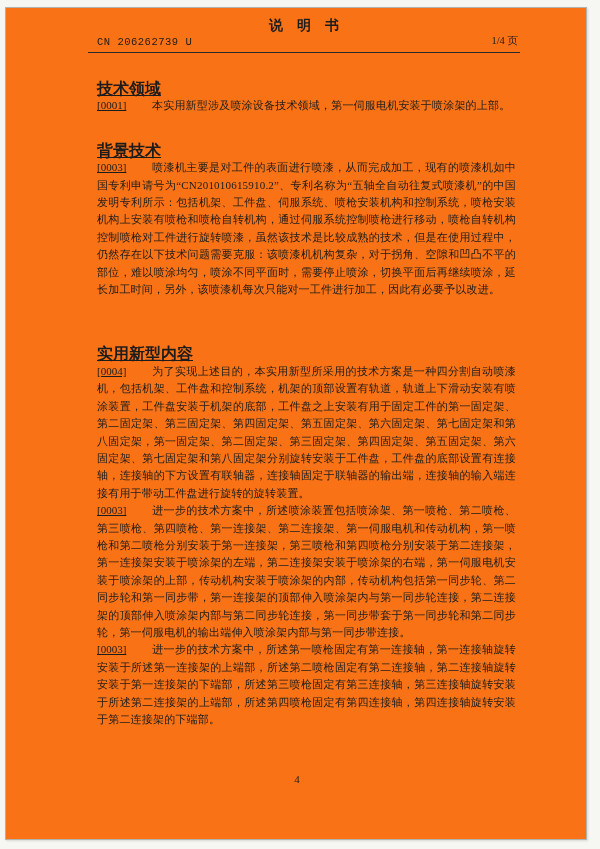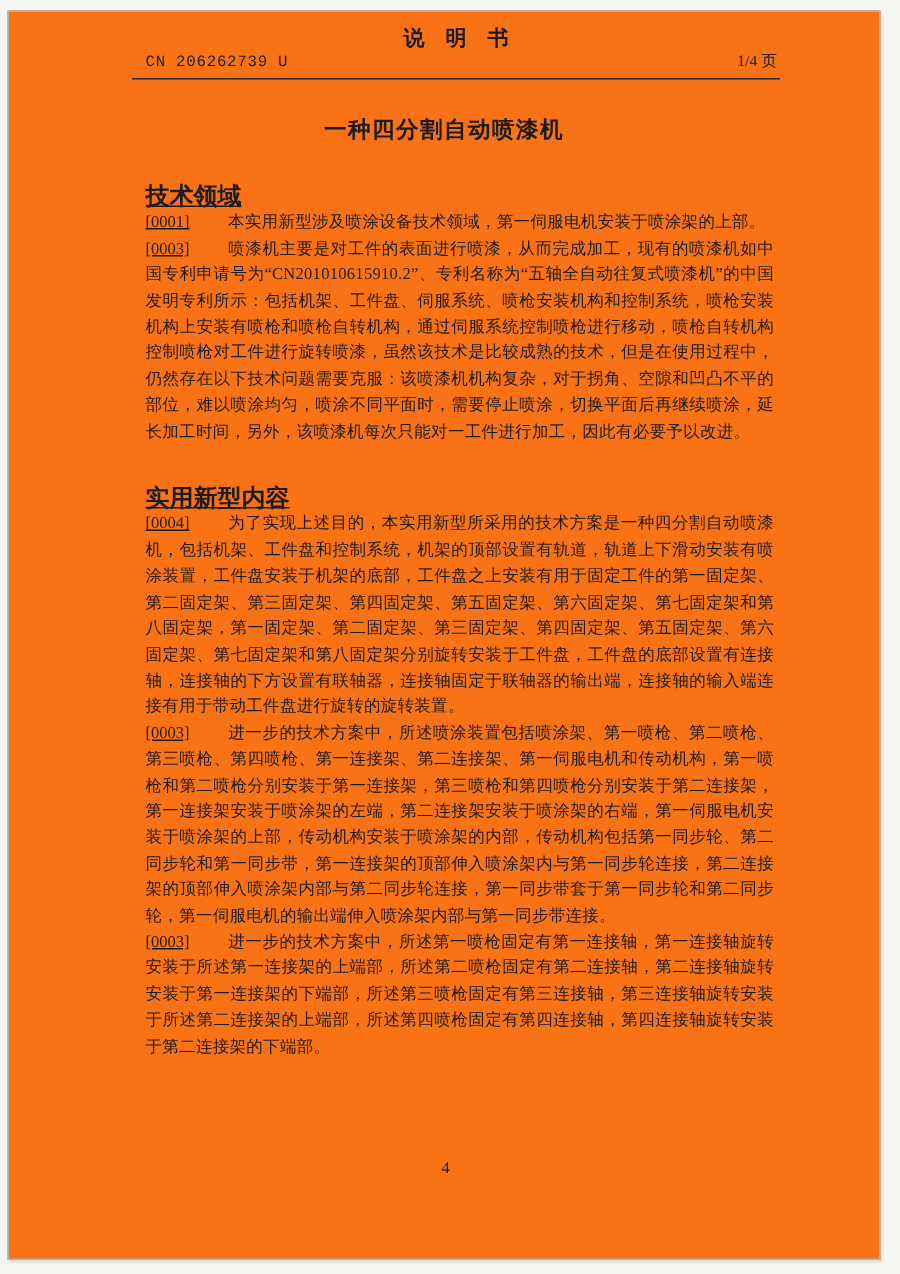--- a/index.html
+++ b/index.html
@@ -72,21 +72,21 @@
     line-height: 17.4px;
   }
   .sec-heading {
     font-size: 16px;
     font-weight: bold;
     margin: 27px 0 0 0;
     line-height: 17.4px;
     text-decoration: underline;
   }
   .body-col h2:nth-of-type(3) {
-    margin-top: 71px;
+    margin-top: 47px;
   }
   .para {
     margin: 0;
     text-align: justify;
     word-break: break-all;
     letter-spacing: 0.2px;
   }
   .pnum {
     display: inline-block;
     width: 55px;
@@ -106,25 +106,25 @@
 <body>
 
 <div class="page">
 
   <header class="doc-header">
     <span class="doc-num">CN 206262739 U</span>
     <span class="doc-type">说明书</span>
     <span class="page-indicator">1/4 页</span>
   </header>
 
-  <h1 class="title">一种四分割自动喷漆机</h1>
 
   <main class="body-col" id="sections">
       <h2 class="sec-heading">技术领域</h2>
       <p class="para"><span class="pnum">[0001]</span><span>本实用新型涉及喷涂设备技术领域，第一伺服电机安装于喷涂架的上部。</span></p>
+      <h2 class="sec-heading">背景技术</h2>
       <p class="para"><span class="pnum">[0003]</span><span>喷漆机主要是对工件的表面进行喷漆，从而完成加工，现有的喷漆机如中国专利申请号为“CN201010615910.2”、专利名称为“五轴全自动往复式喷漆机”的中国发明专利所示：包括机架、工件盘、伺服系统、喷枪安装机构和控制系统，喷枪安装机构上安装有喷枪和喷枪自转机构，通过伺服系统控制喷枪进行移动，喷枪自转机构控制喷枪对工件进行旋转喷漆，虽然该技术是比较成熟的技术，但是在使用过程中，仍然存在以下技术问题需要克服：该喷漆机机构复杂，对于拐角、空隙和凹凸不平的部位，难以喷涂均匀，喷涂不同平面时，需要停止喷涂，切换平面后再继续喷涂，延长加工时间，另外，该喷漆机每次只能对一工件进行加工，因此有必要予以改进。</span></p>
       <h2 class="sec-heading">实用新型内容</h2>
       <p class="para"><span class="pnum">[0004]</span><span>为了实现上述目的，本实用新型所采用的技术方案是一种四分割自动喷漆机，包括机架、工件盘和控制系统，机架的顶部设置有轨道，轨道上下滑动安装有喷涂装置，工件盘安装于机架的底部，工件盘之上安装有用于固定工件的第一固定架、第二固定架、第三固定架、第四固定架、第五固定架、第六固定架、第七固定架和第八固定架，第一固定架、第二固定架、第三固定架、第四固定架、第五固定架、第六固定架、第七固定架和第八固定架分别旋转安装于工件盘，工件盘的底部设置有连接轴，连接轴的下方设置有联轴器，连接轴固定于联轴器的输出端，连接轴的输入端连接有用于带动工件盘进行旋转的旋转装置。</span></p>
       <p class="para"><span class="pnum">[0003]</span><span>进一步的技术方案中，所述喷涂装置包括喷涂架、第一喷枪、第二喷枪、第三喷枪、第四喷枪、第一连接架、第二连接架、第一伺服电机和传动机构，第一喷枪和第二喷枪分别安装于第一连接架，第三喷枪和第四喷枪分别安装于第二连接架，第一连接架安装于喷涂架的左端，第二连接架安装于喷涂架的右端，第一伺服电机安装于喷涂架的上部，传动机构安装于喷涂架的内部，传动机构包括第一同步轮、第二同步轮和第一同步带，第一连接架的顶部伸入喷涂架内与第一同步轮连接，第二连接架的顶部伸入喷涂架内部与第二同步轮连接，第一同步带套于第一同步轮和第二同步轮，第一伺服电机的输出端伸入喷涂架内部与第一同步带连接。</span></p>
       <p class="para"><span class="pnum">[0003]</span><span>进一步的技术方案中，所述第一喷枪固定有第一连接轴，第一连接轴旋转安装于所述第一连接架的上端部，所述第二喷枪固定有第二连接轴，第二连接轴旋转安装于第一连接架的下端部，所述第三喷枪固定有第三连接轴，第三连接轴旋转安装于所述第二连接架的上端部，所述第四喷枪固定有第四连接轴，第四连接轴旋转安装于第二连接架的下端部。</span></p>
     </main>
 
   <footer class="footer">
     <span>4</span>
   </footer>

